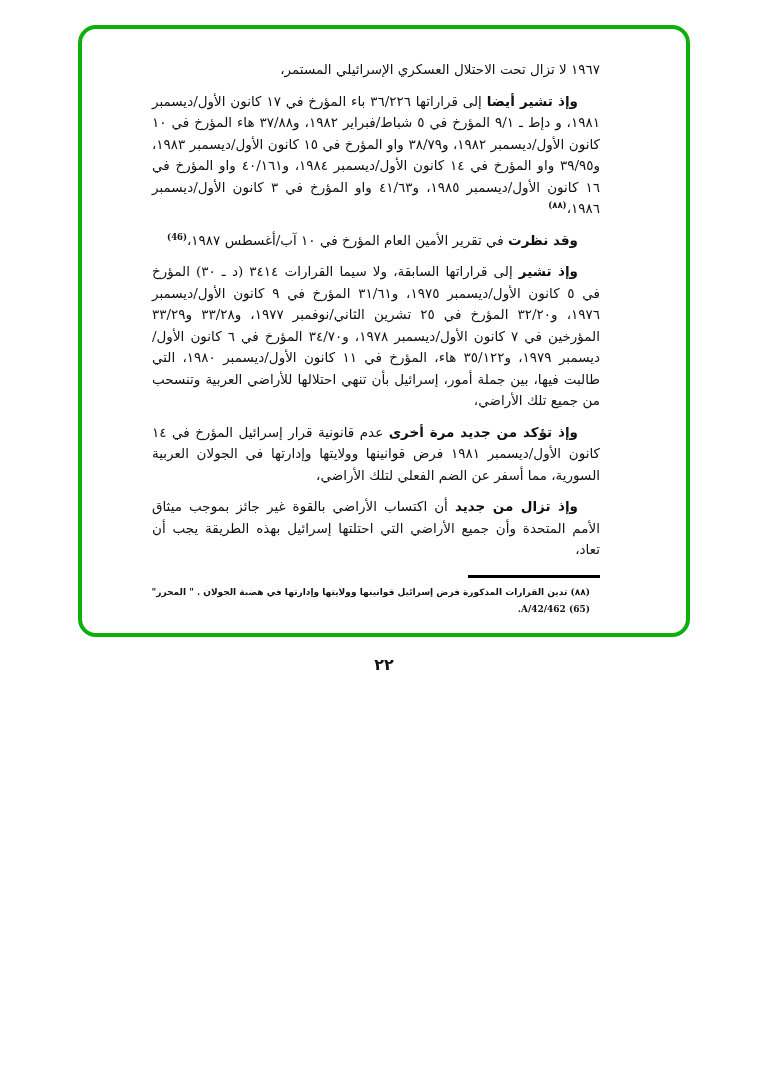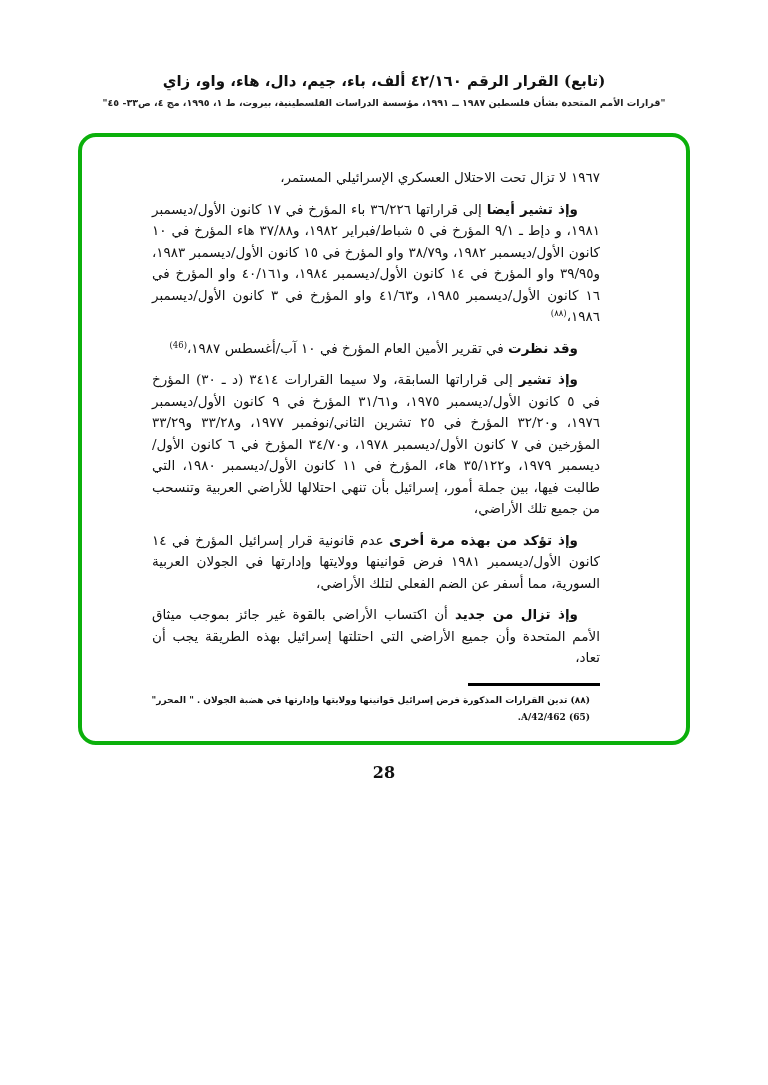--- a/index.html
+++ b/index.html
@@ -48,20 +48,21 @@
   .para {
     margin: 0 0 10px 0;
     text-indent: 22px;
   }
   .para.no-indent { text-indent: 0; }
   .para strong { font-weight: bold; }
   .para sup {
     font-size: 8.5px;
     vertical-align: super;
     line-height: 0;
+    font-weight: bold;
   }
   .footnote-section {
     margin-top: auto;
     margin-left: -58px; 
     padding-top: 4px;
   }
   .footnote-separator {
     width: 132px;
     border-top: 3px solid #000;
     margin: 0 0 7px auto; 
@@ -80,41 +81,37 @@
     text-align: center;
     font-size: 16px;
     font-weight: bold;
   }
 </style>
 </head>
 <body>
 
 <div class="page">
 
-  <div class="header">
-    <div class="header-title">(تابع) القرار الرقم ٤٢/١٦٠ ألف، باء، جيم، دال، هاء، واو، زاي</div>
-    <div class="source-line">"قرارات الأمم المتحدة بشأن فلسطين ١٩٨٧ ــ ١٩٩١، مؤسسة الدراسات الفلسطينية، بيروت، ط ١، ١٩٩٥، مج ٤، ص٣٣- ٤٥"</div>
-  </div>
 
   <div class="content-box" style="border-color: rgb(11, 176, 11);">
     <div class="body-paragraphs">
 
     <p class="para no-indent">١٩٦٧ لا تزال تحت الاحتلال العسكري الإسرائيلي المستمر،</p>
         <p class="para"><strong>وإذ تشير أيضا</strong> إلى قراراتها ٣٦/٢٢٦ باء المؤرخ في ١٧ كانون الأول/ديسمبر ١٩٨١، و دإط ـ ٩/١ المؤرخ في ٥ شباط/فبراير ١٩٨٢، و٣٧/٨٨ هاء المؤرخ في ١٠ كانون الأول/ديسمبر ١٩٨٢، و٣٨/٧٩ واو المؤرخ في ١٥ كانون الأول/ديسمبر ١٩٨٣، و٣٩/٩٥ واو المؤرخ في ١٤ كانون الأول/ديسمبر ١٩٨٤، و٤٠/١٦١ واو المؤرخ في ١٦ كانون الأول/ديسمبر ١٩٨٥، و٤١/٦٣ واو المؤرخ في ٣ كانون الأول/ديسمبر ١٩٨٦،<sup>(٨٨)</sup></p>
         <p class="para"><strong>وقد نظرت</strong> في تقرير الأمين العام المؤرخ في ١٠ آب/أغسطس ١٩٨٧،<sup>(46)</sup></p>
         <p class="para"><strong>وإذ تشير</strong> إلى قراراتها السابقة، ولا سيما القرارات ٣٤١٤ (د ـ ٣٠) المؤرخ في ٥ كانون الأول/ديسمبر ١٩٧٥، و٣١/٦١ المؤرخ في ٩ كانون الأول/ديسمبر ١٩٧٦، و٣٢/٢٠ المؤرخ في ٢٥ تشرين الثاني/نوفمبر ١٩٧٧، و٣٣/٢٨ و٣٣/٢٩ المؤرخين في ٧ كانون الأول/ديسمبر ١٩٧٨، و٣٤/٧٠ المؤرخ في ٦ كانون الأول/ديسمبر ١٩٧٩، و٣٥/١٢٢ هاء، المؤرخ في ١١ كانون الأول/ديسمبر ١٩٨٠، التي طالبت فيها، بين جملة أمور، إسرائيل بأن تنهي احتلالها للأراضي العربية وتنسحب من جميع تلك الأراضي،</p>
-        <p class="para"><strong>وإذ تؤكد من بهذه مرة أخرى</strong> عدم قانونية قرار إسرائيل المؤرخ في ١٤ كانون الأول/ديسمبر ١٩٨١ فرض قوانينها وولايتها وإدارتها في الجولان العربية السورية، مما أسفر عن الضم الفعلي لتلك الأراضي،</p>
+        <p class="para"><strong>وإذ تؤكد من جديد مرة أخرى</strong> عدم قانونية قرار إسرائيل المؤرخ في ١٤ كانون الأول/ديسمبر ١٩٨١ فرض قوانينها وولايتها وإدارتها في الجولان العربية السورية، مما أسفر عن الضم الفعلي لتلك الأراضي،</p>
         <p class="para"><strong>وإذ تزال من جديد</strong> أن اكتساب الأراضي بالقوة غير جائز بموجب ميثاق الأمم المتحدة وأن جميع الأراضي التي احتلتها إسرائيل بهذه الطريقة يجب أن تعاد،</p>
       </div>
 
     <div class="footnote-section">
       <div class="footnote-separator"></div>
       <div class="footnotes">
 
       <div class="footnote">(٨٨) تدين القرارات المذكورة فرض إسرائيل قوانينها وولايتها وإدارتها في هضبة الجولان . " المحرر"</div>
           <div class="footnote">(65) A/42/462.</div>
         </div>
     </div>
   </div>
 
-  <div class="page-number">28</div>
+  <div class="page-number">٢٢</div>
 
 </div>
 
 </body></html>

